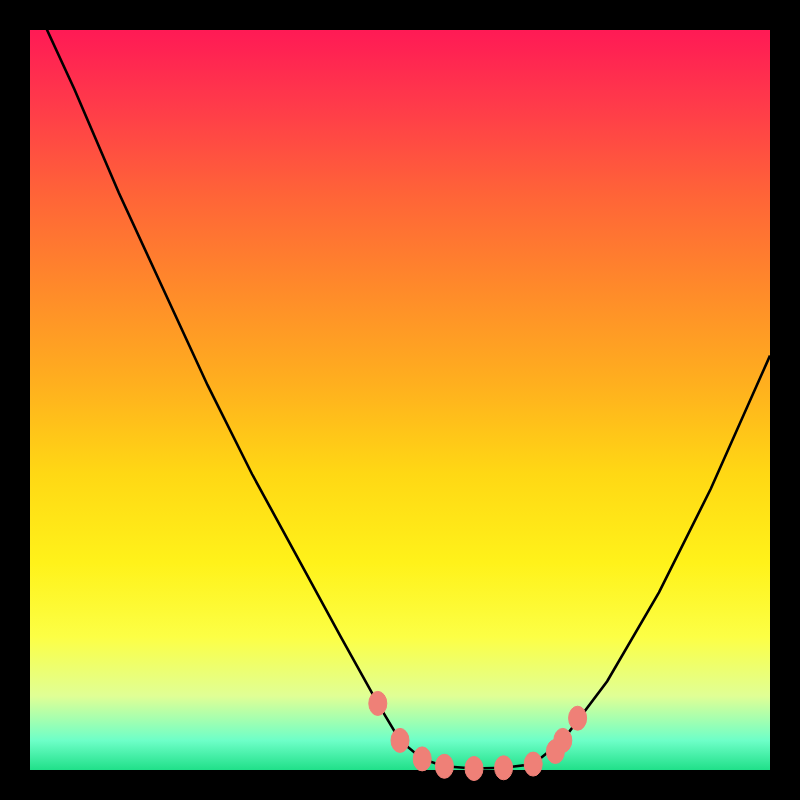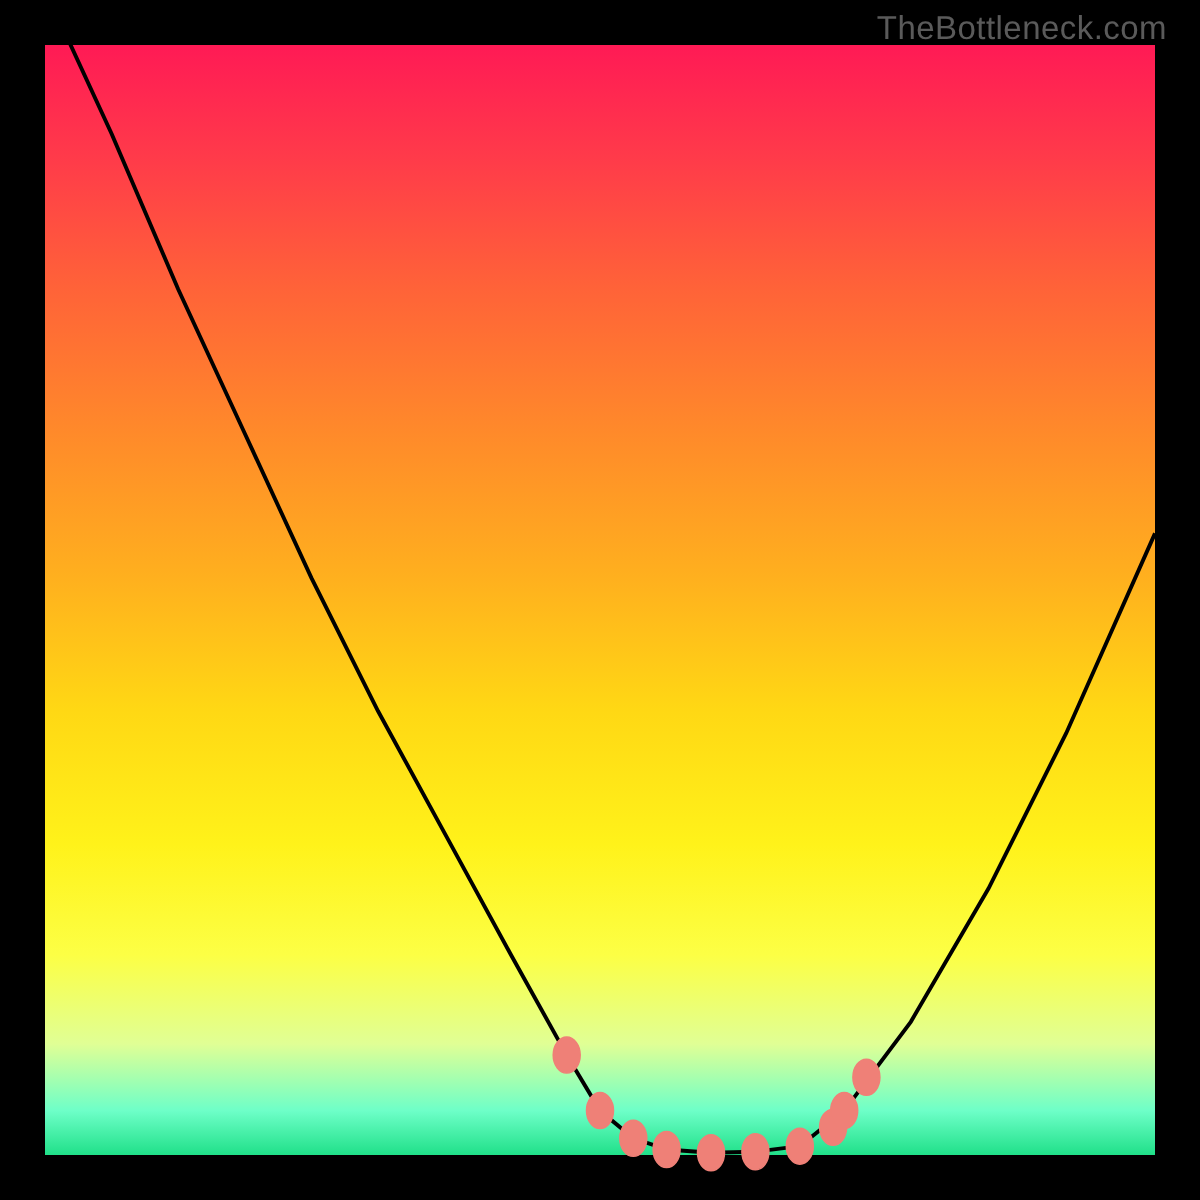--- a/index.html
+++ b/index.html
@@ -86,14 +86,13 @@
           <ellipse class="marker-blob" cx="414.4" cy="736.3" rx="9" ry="12"></ellipse>
           <ellipse class="marker-blob" cx="444.0" cy="738.5" rx="9" ry="12"></ellipse>
           <ellipse class="marker-blob" cx="473.6" cy="737.8" rx="9" ry="12"></ellipse>
           <ellipse class="marker-blob" cx="503.2" cy="734.1" rx="9" ry="12"></ellipse>
           <ellipse class="marker-blob" cx="525.4" cy="721.5" rx="9" ry="12"></ellipse>
           <ellipse class="marker-blob" cx="532.8" cy="710.4" rx="9" ry="12"></ellipse>
           <ellipse class="marker-blob" cx="547.6" cy="688.2" rx="9" ry="12"></ellipse>
         </g>
     </svg>
   </div>
-  <div class="watermark">TheBottleneck.com</div>
 </div>
 
 </body></html>

